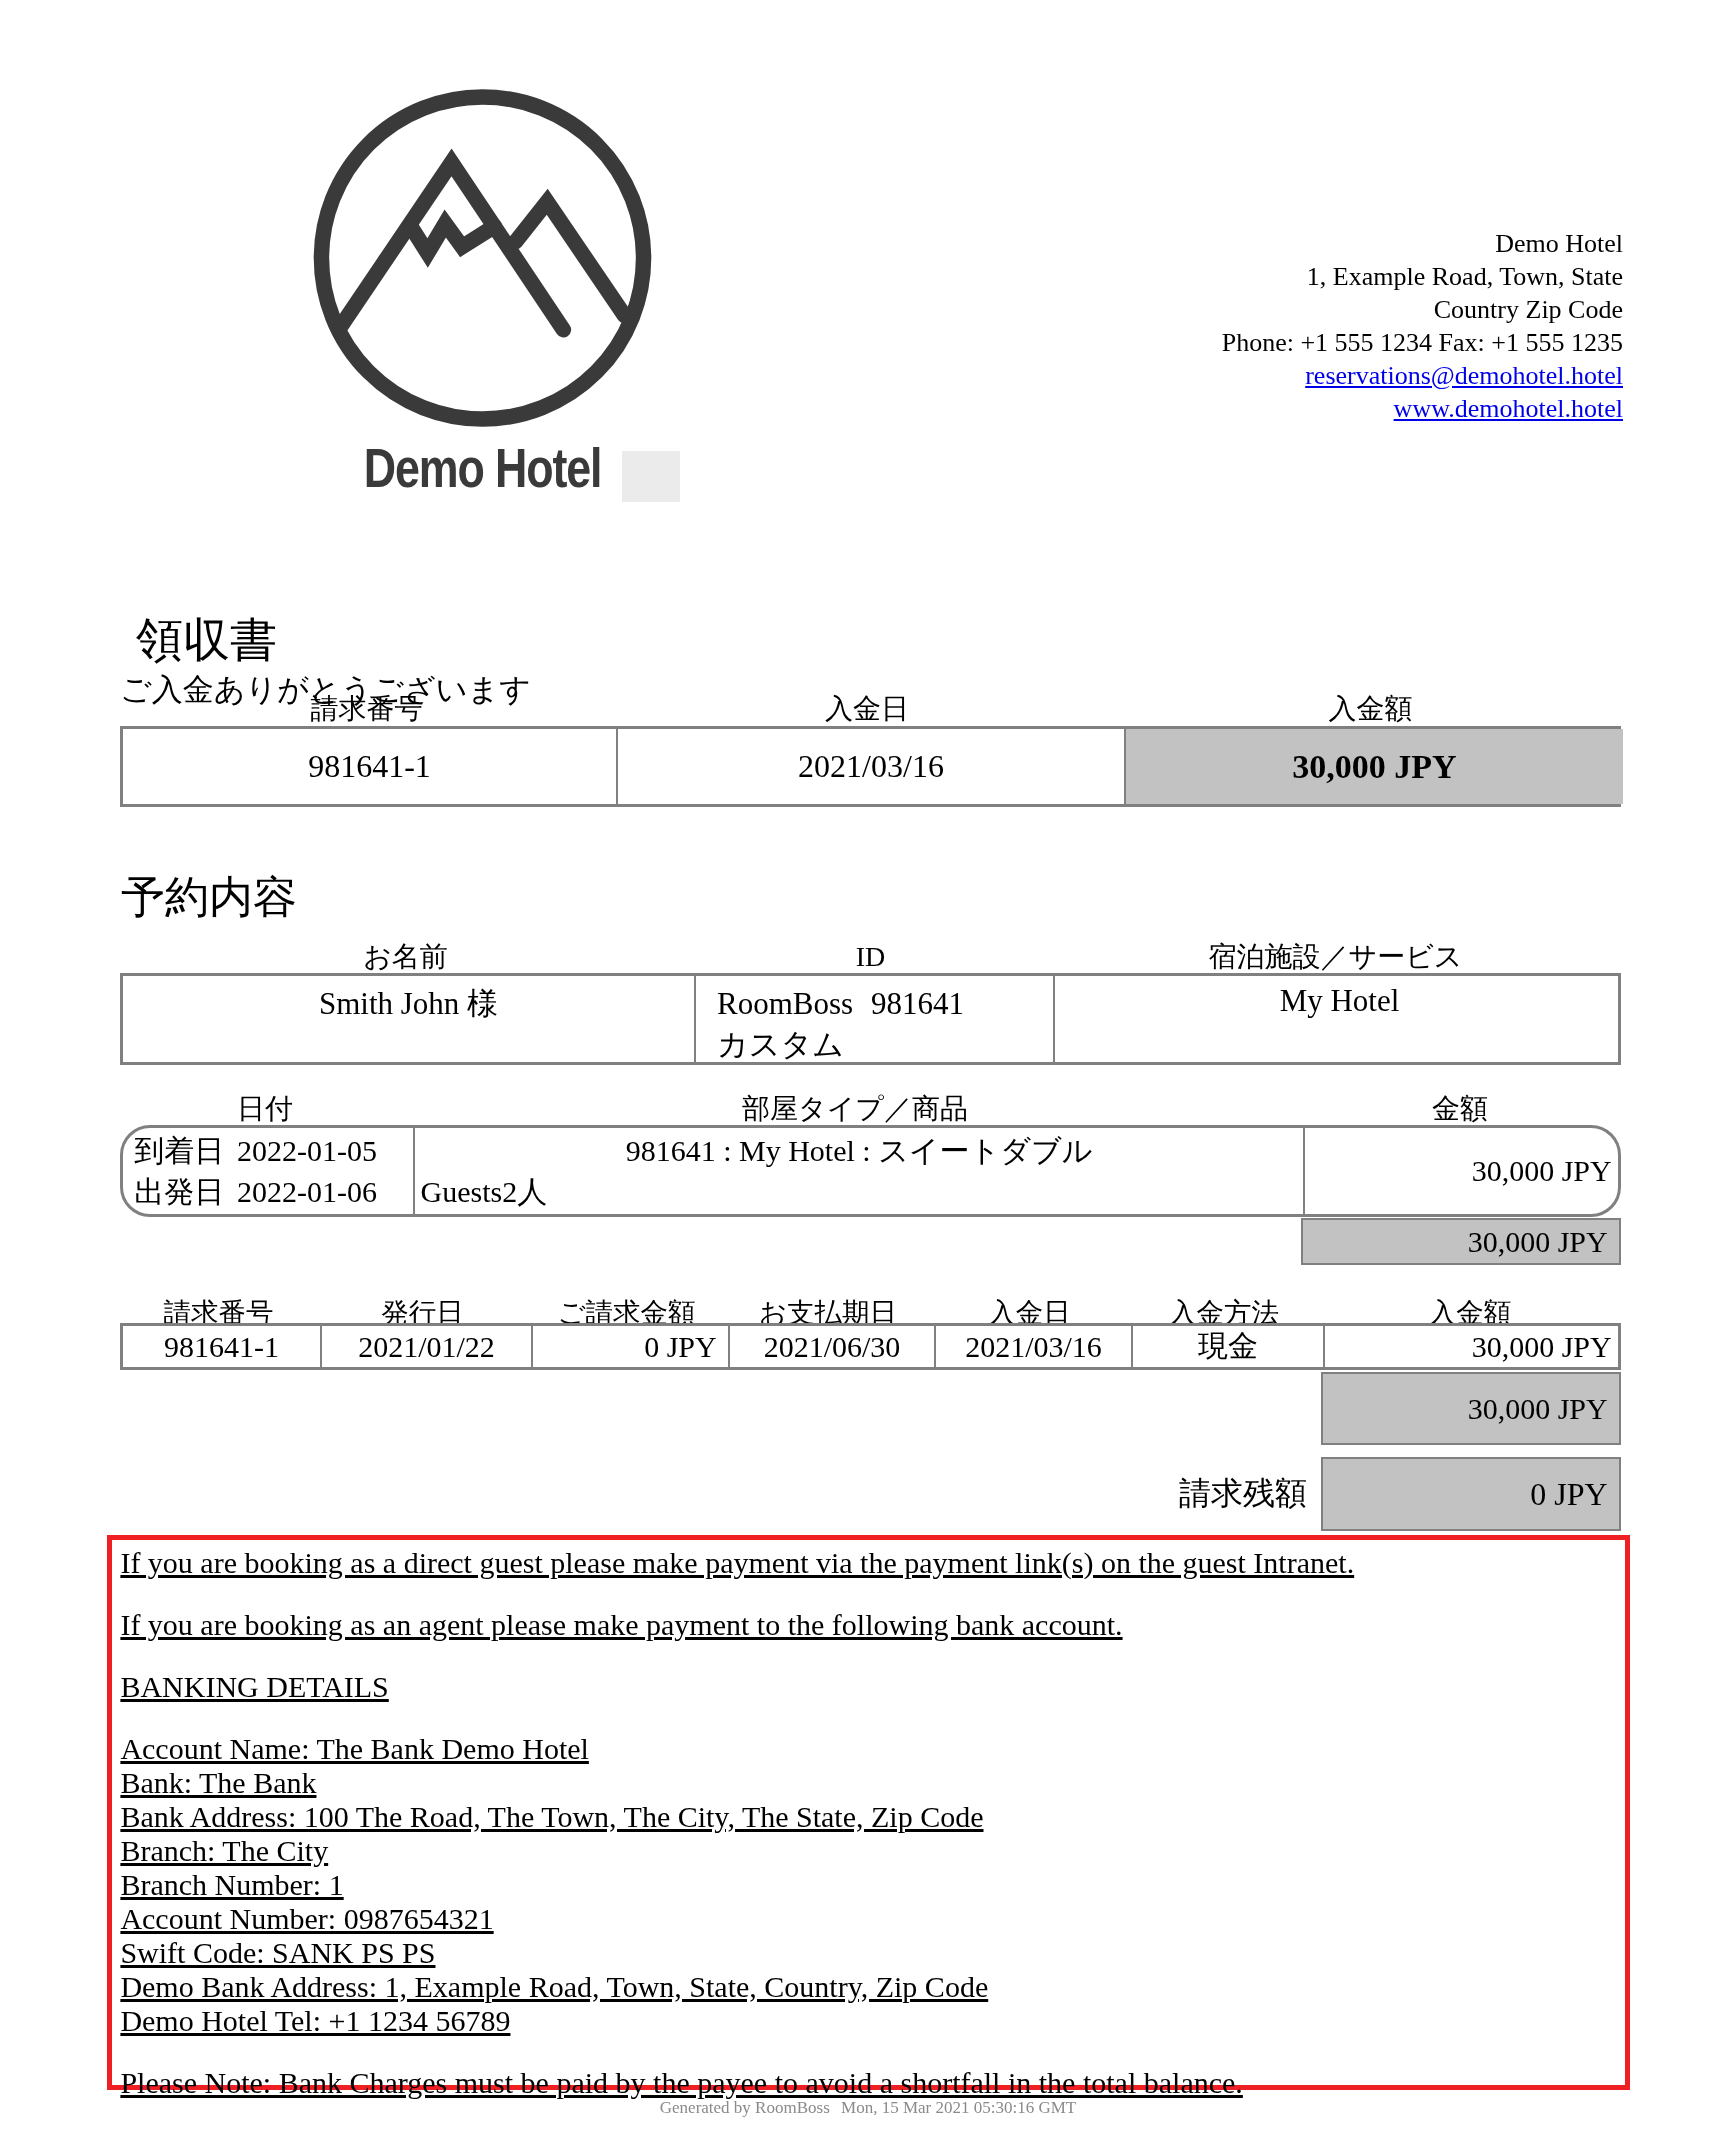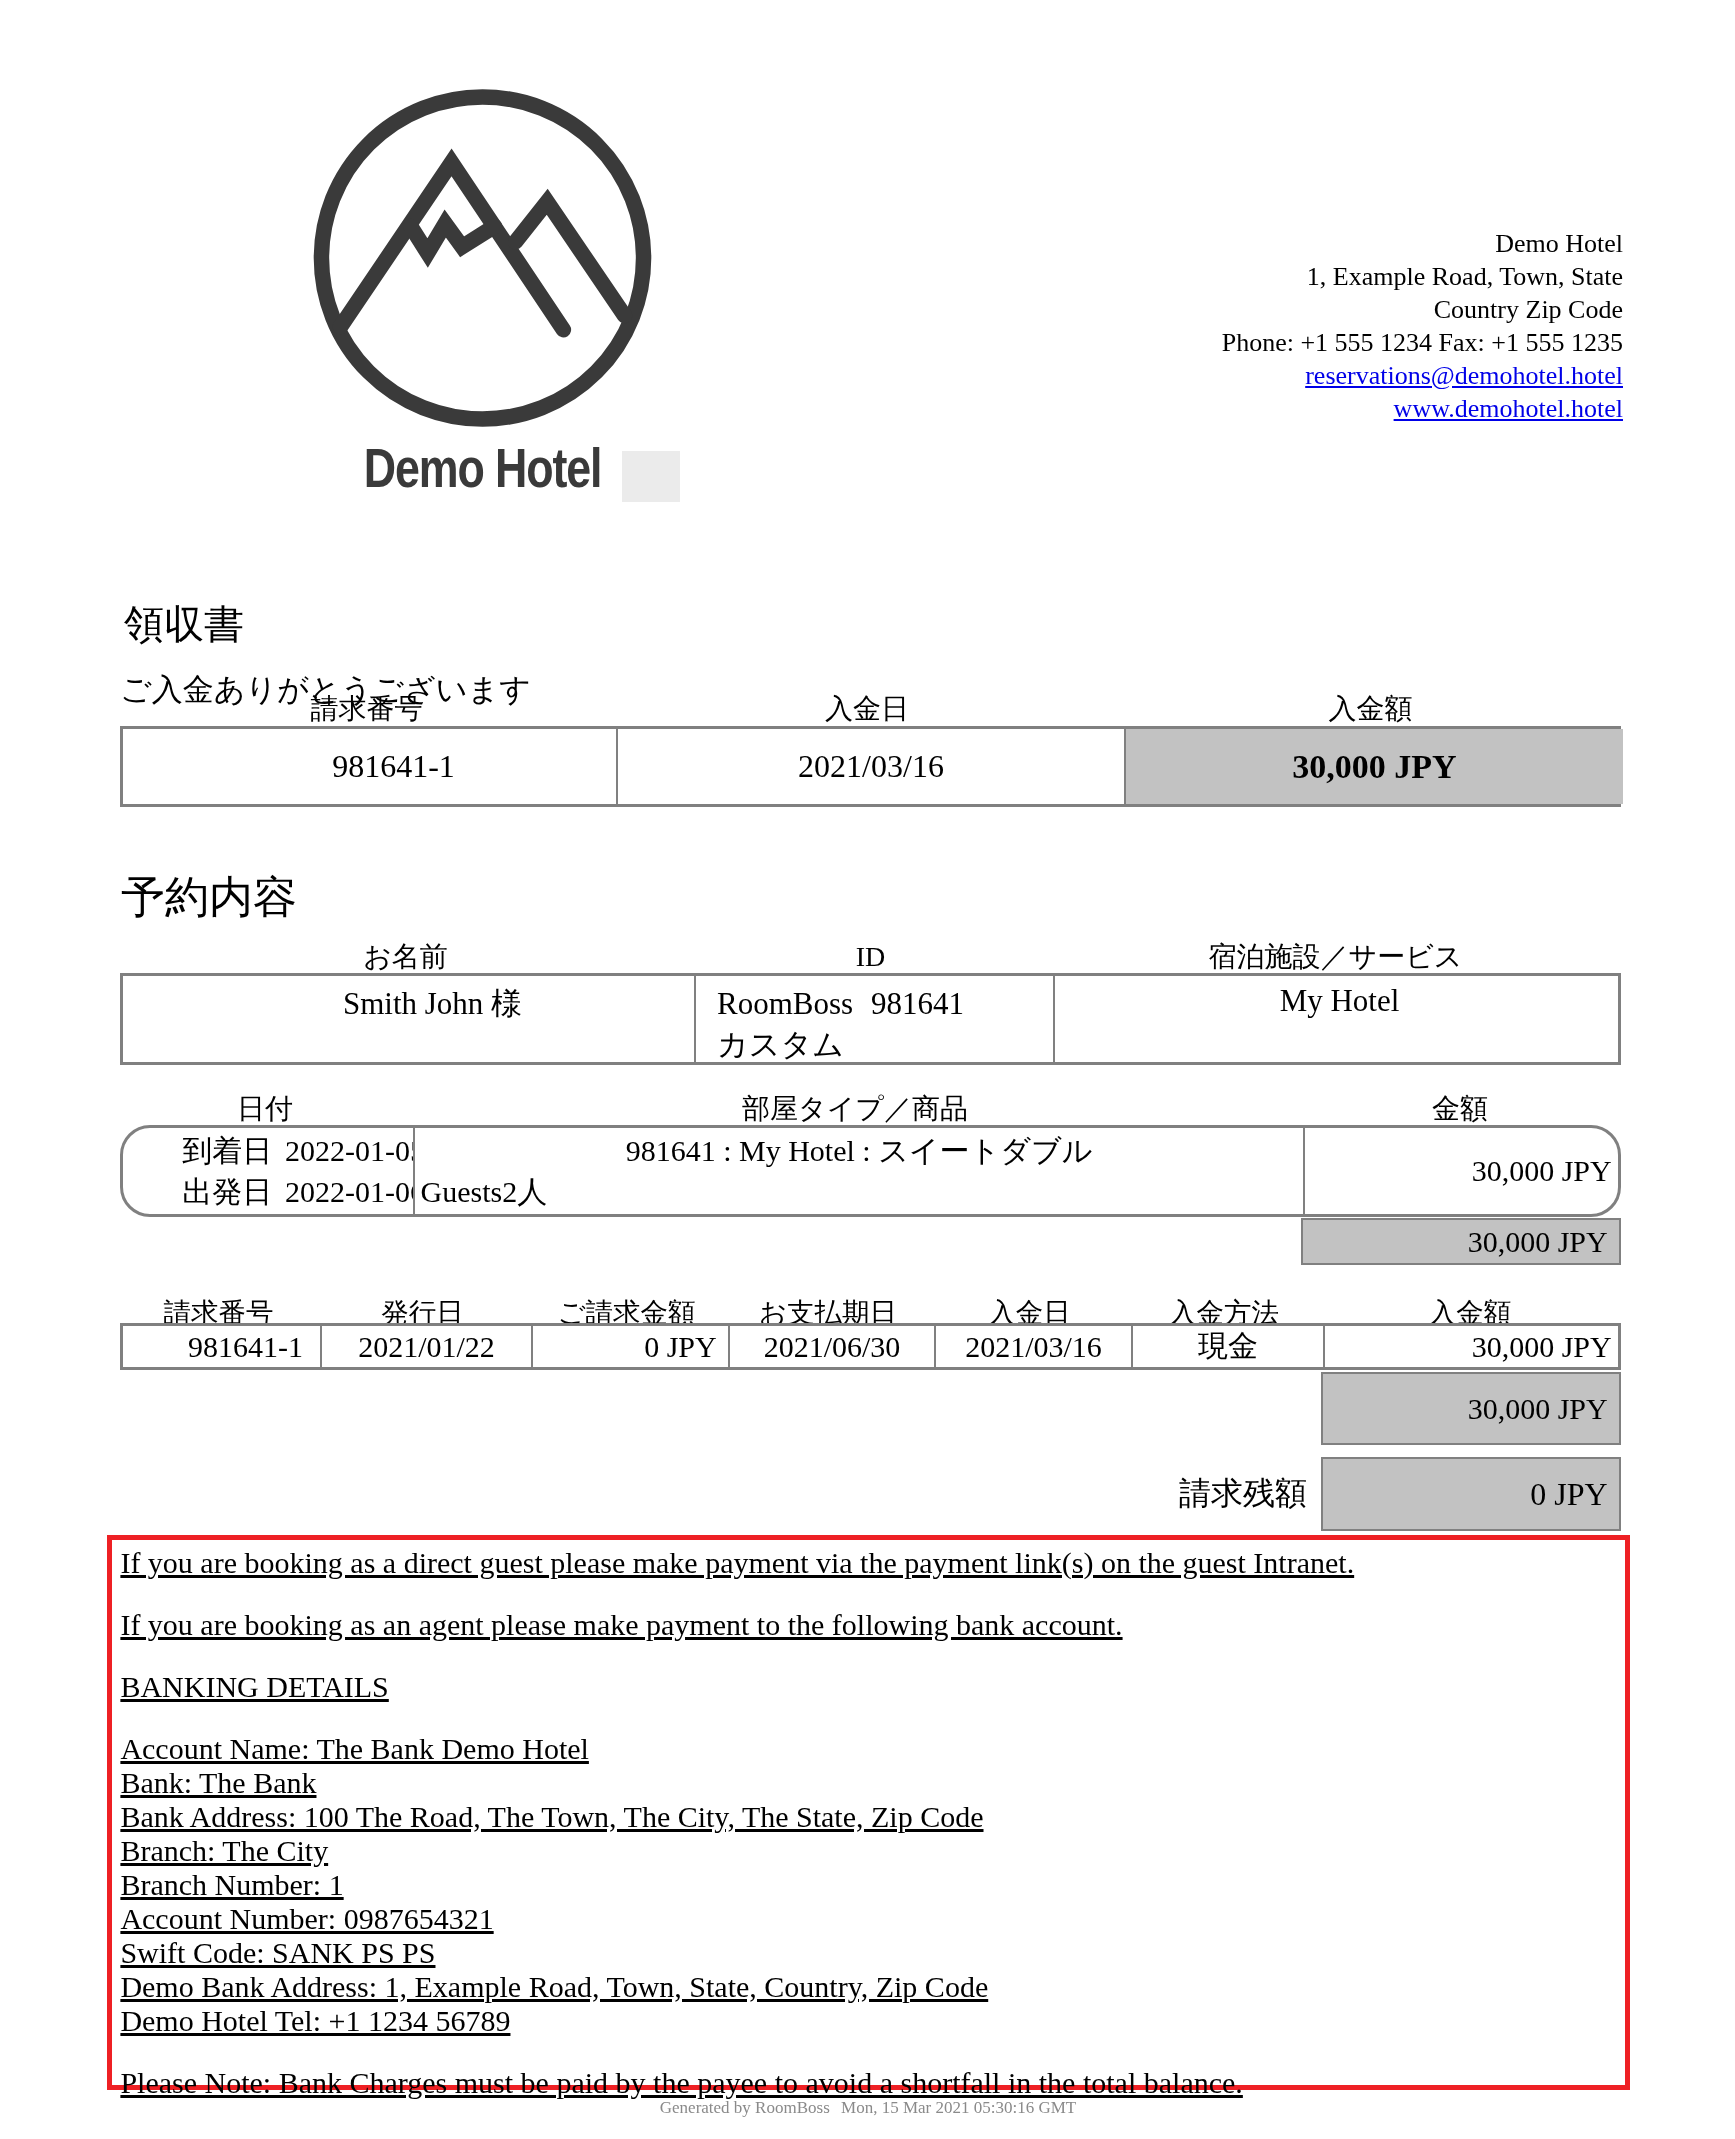--- a/index.html
+++ b/index.html
@@ -49,21 +49,21 @@
     position: absolute; top: 227px; right: 113px;
     text-align: right;
     font-size: 26px; line-height: 33px;
     white-space: nowrap;
   }
   .address a { color: var(--link-blue); text-decoration: underline; cursor: pointer; }
 
   
   .receipt-title {
     position: absolute; left: 120px; top: 593px;
-    margin: 4px; font-size: 40px; font-weight: normal;
+    margin: 16px; font-size: 47px; font-weight: normal;
   }
   .thanks {
     position: absolute; left: 120px; top: 645px;
     font-size: 31px;
     margin-top: 24px;
   }
   .booking-title {
     position: absolute; left: 120px; top: 867px;
     margin: 1px; font-size: 44px; font-weight: normal;
   }
@@ -74,21 +74,21 @@
     display: flex; align-items: center; justify-content: center;
     font-size: 28px; white-space: nowrap;
   }
   .grid-table {
     position: absolute; left: 120px; width: 1501px;
     display: grid;
     border: 3.5px solid var(--border-gray);
     background: #fff;
   }
   .grid-table .c { border-left: 2.1px solid var(--border-gray); overflow: hidden; }
-  .grid-table .c:first-child { border-left: none; margin-left: 48px; }
+  .grid-table .c:first-child { border-left: none; }
 
   
   .t1-hdr { top: 690px; height: 37px; grid-template-columns: 493px 508px 499px; }
   .t1 { top: 726px; height: 81px; grid-template-columns: 493px 508px 499px; }
   .t1 .c { display: flex; align-items: center; justify-content: center; font-size: 32px; }
   .t1 .amount { background: var(--gray-fill); font-weight: bold; font-size: 34px; }
 
   
   .t2-hdr { top: 938px; height: 35px; grid-template-columns: 571px 359px 571px; }
   .t2 { top: 973px; height: 92px; grid-template-columns: 571px 359px 571px; }

